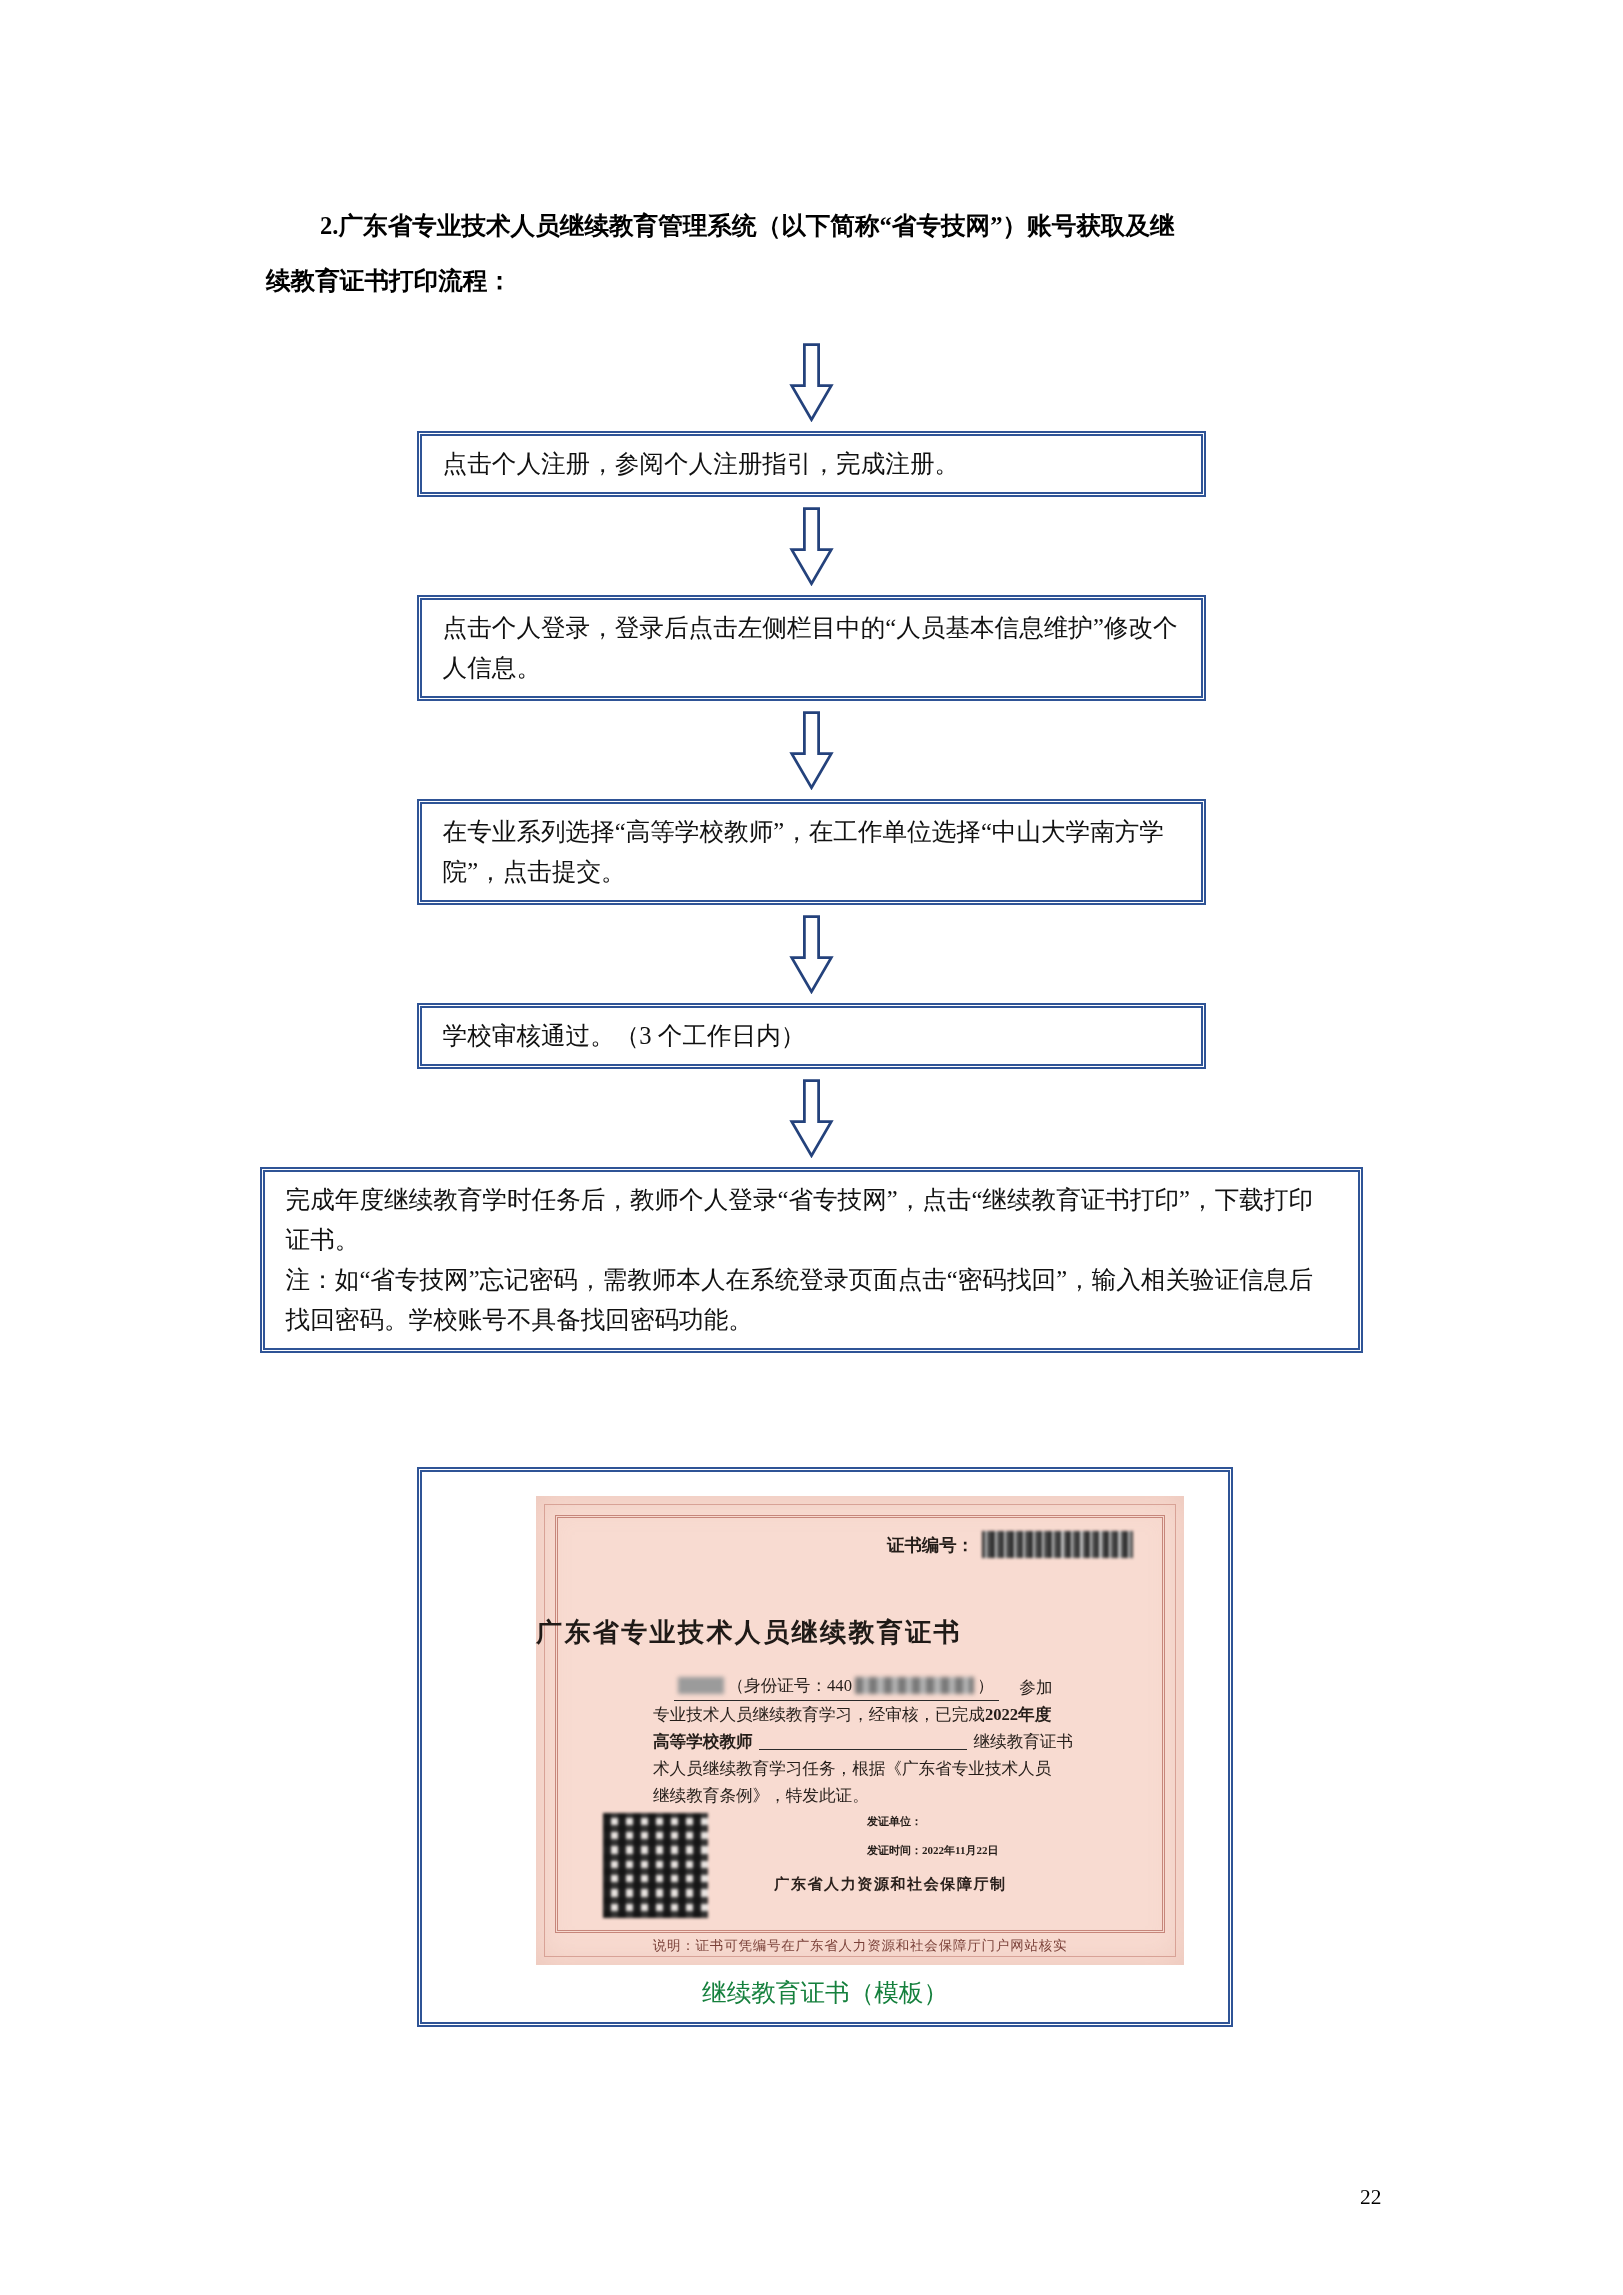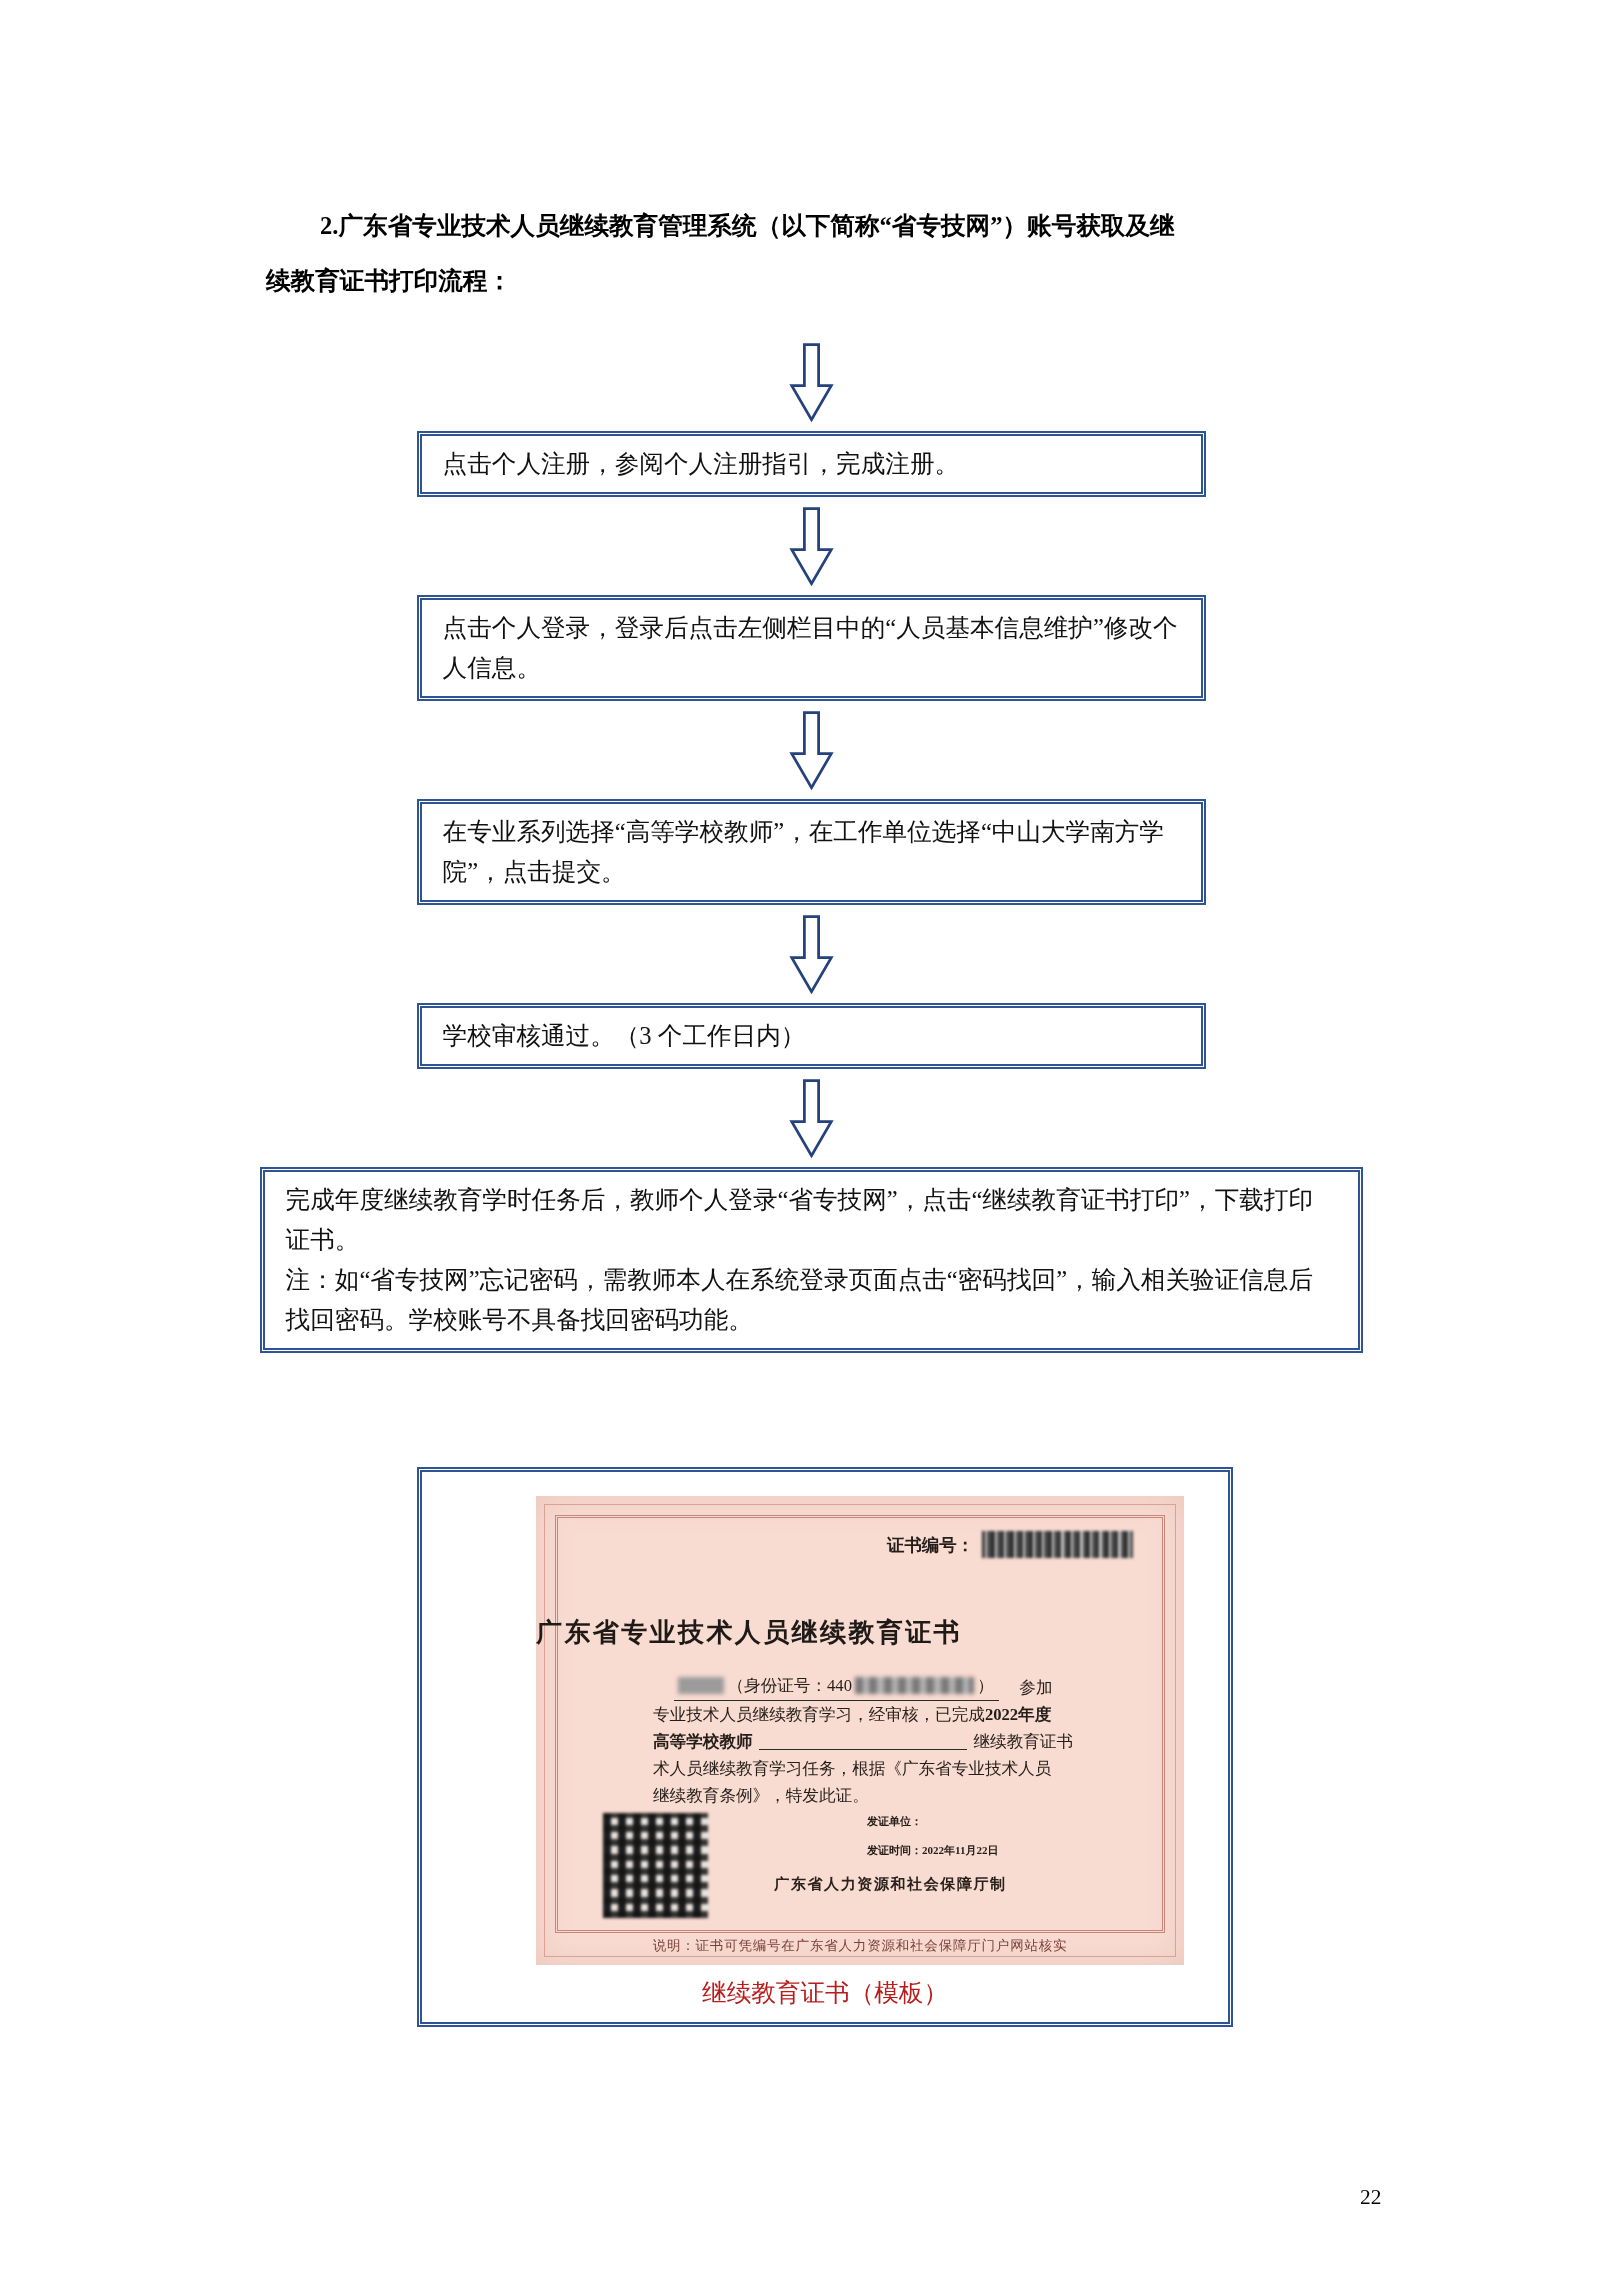--- a/index.html
+++ b/index.html
@@ -180,21 +180,21 @@
     color: #7a4038;
   }
 
   .cert-caption {
     position: absolute;
     bottom: 12.7px;
     left: 0;
     width: 100%;
     text-align: center;
     font-size: 24.6px;
-    color: #b91c1c;
+    color: #15803d;
   }
 
   .page-number {
     position: absolute;
     top: 2185px;
     left: 1360px;
     font-size: 21.4px;
     color: #000;
   }
 </style>

